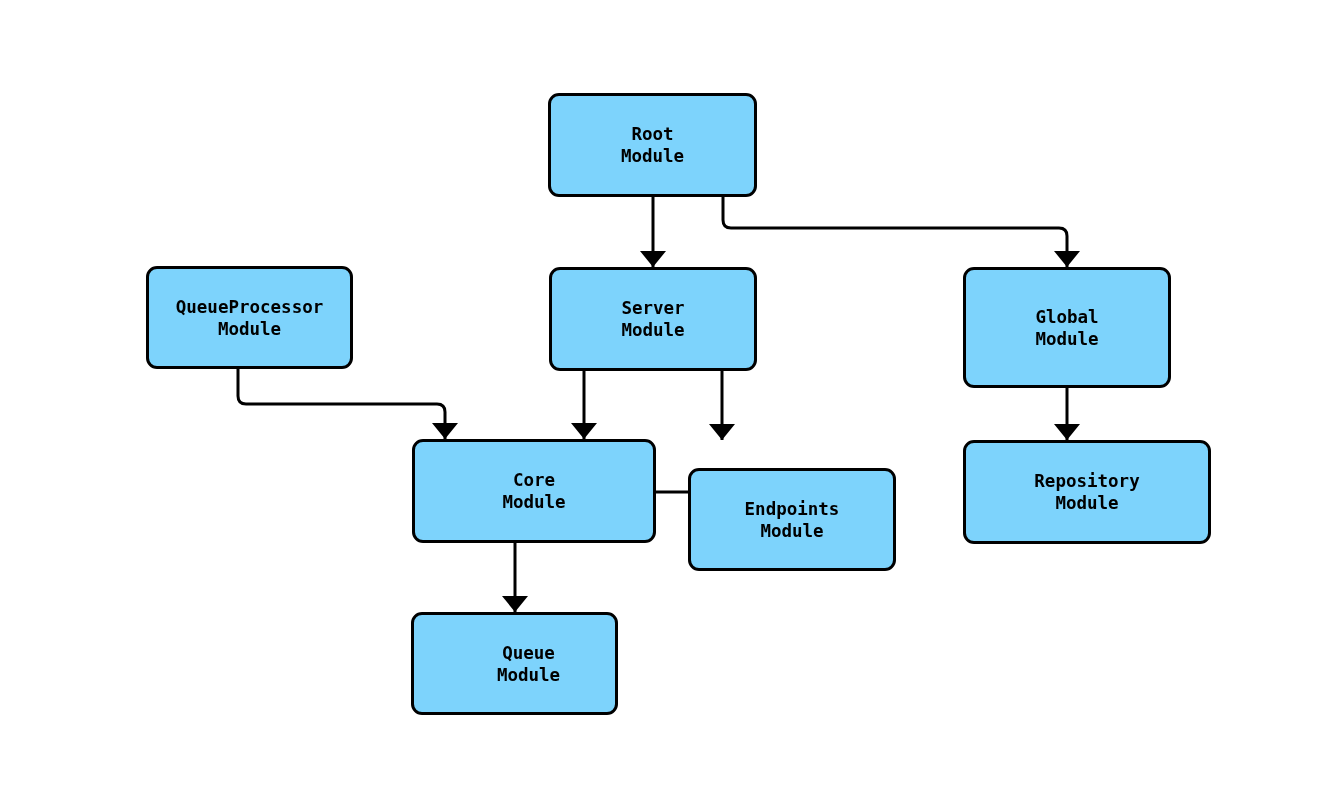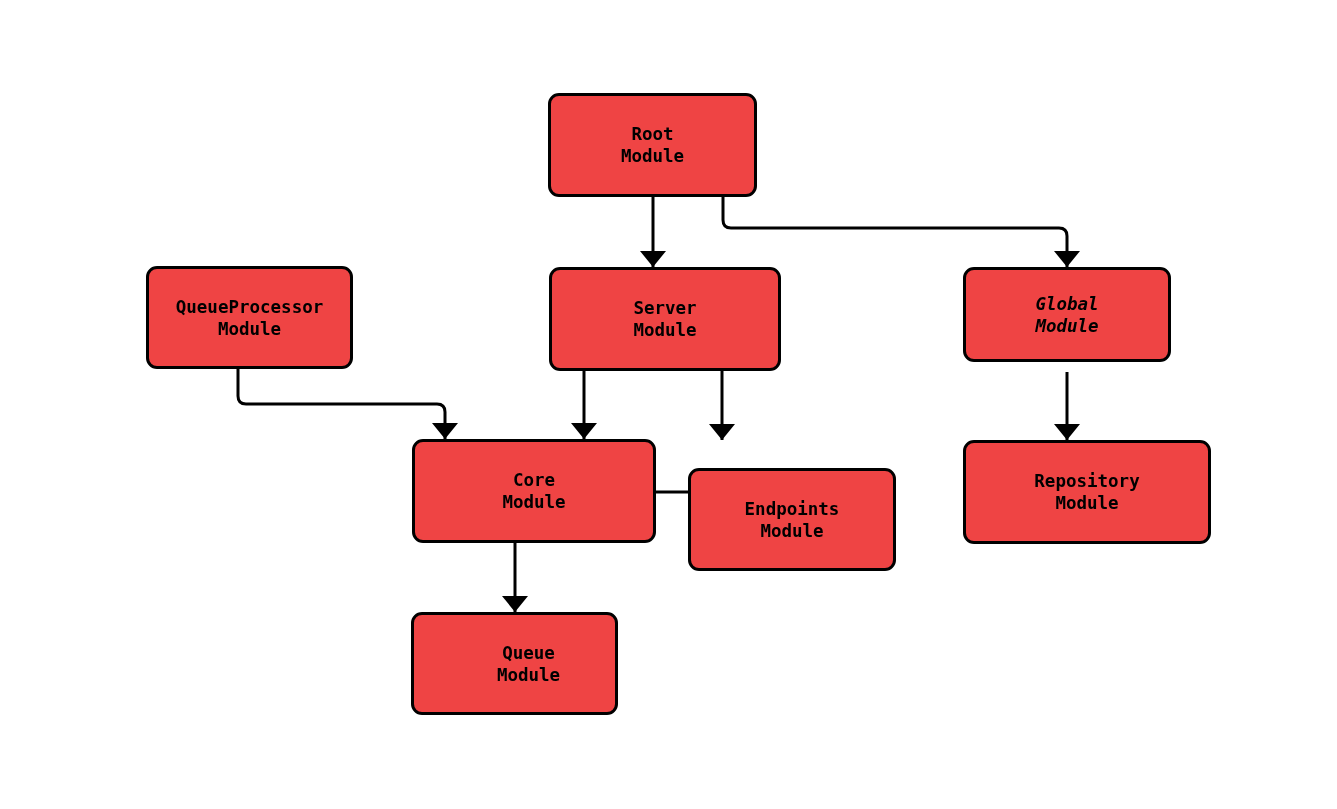--- a/index.html
+++ b/index.html
@@ -25,21 +25,21 @@
   svg.edges path.edge {
     fill: none;
     stroke: #000000;
     stroke-width: 3;
   }
   .node {
     position: absolute;
     box-sizing: border-box;
     border: 3.5px solid #000000;
     border-radius: 11px;
-    background: #ef4444;
+    background: #7dd3fc;
     display: flex;
     align-items: center;
     justify-content: center;
     text-align: center;
     white-space: pre-line;
     font-weight: bold;
     font-size: 17.5px;
     line-height: 22px;
     color: #000000;
   }
@@ -63,23 +63,23 @@
       <path class="edge" d="M722,371 L722,440" marker-end="url(#arrowhead)"></path>
       <path class="edge" d="M688,492 L618,492" marker-end="url(#arrowhead)"></path>
       <path class="edge" d="M1067,372 L1067,440" marker-end="url(#arrowhead)"></path>
       <path class="edge" d="M515,543 L515,612" marker-end="url(#arrowhead)"></path>
     </svg>
 
   <div class="node" style="left: 548px; top: 93px; width: 209px; height: 104px;">Root
 Module</div>
   <div class="node" style="left: 146px; top: 266px; width: 207px; height: 103px;">QueueProcessor
 Module</div>
-  <div class="node" style="left: 549px; top: 267px; width: 232px; height: 104px; text-align: right;">Server
+  <div class="node" style="left: 549px; top: 267px; width: 208px; height: 104px; text-align: right;">Server
 Module</div>
-  <div class="node" style="left: 963px; top: 267px; width: 208px; height: 95px; font-style: italic;">Global
+  <div class="node" style="left: 963px; top: 267px; width: 208px; height: 121px;">Global
 Module</div>
   <div class="node" style="left: 412px; top: 439px; width: 244px; height: 104px;">Core
 Module</div>
   <div class="node" style="left: 688px; top: 440px; width: 208px; height: 103px; margin-top: 28px;">Endpoints
 Module</div>
   <div class="node" style="left: 963px; top: 440px; width: 248px; height: 104px;">Repository
 Module</div>
   <div class="node" style="left: 411px; top: 612px; width: 207px; height: 103px; padding-left: 28px;">Queue
 Module</div>
 

